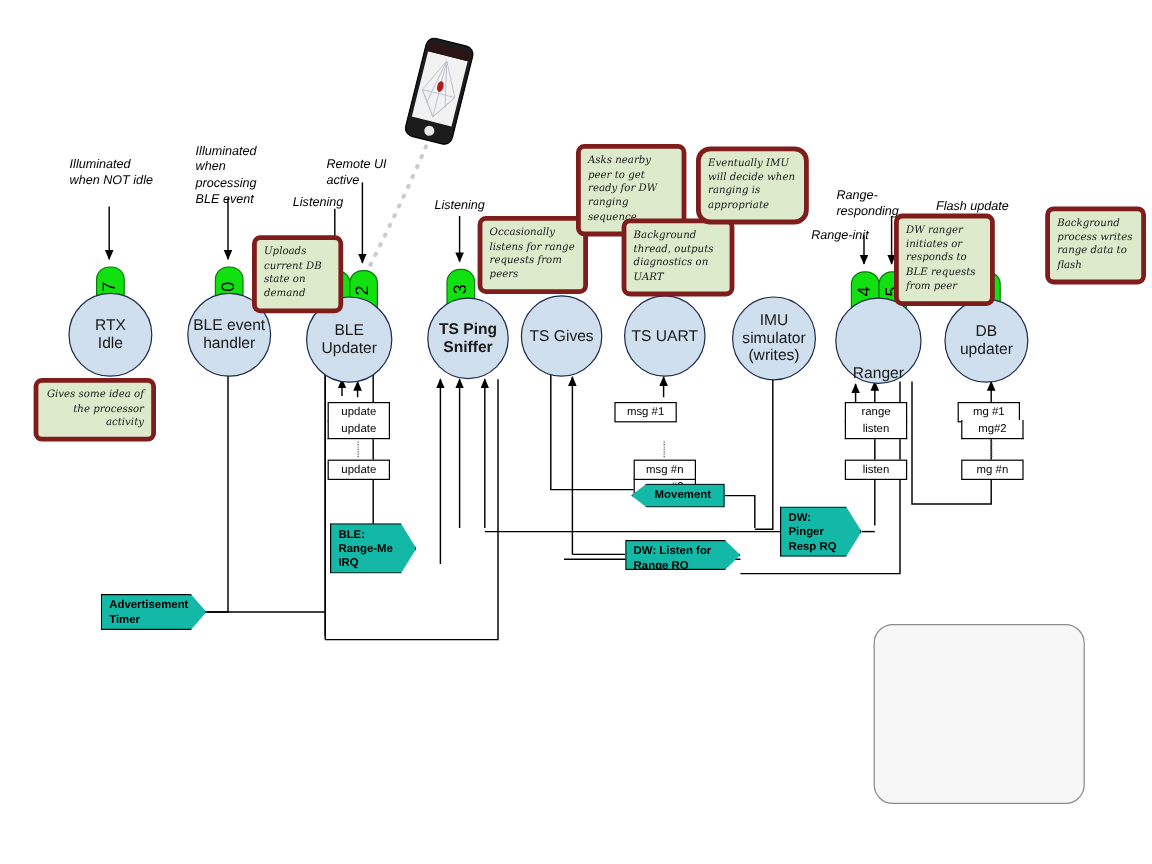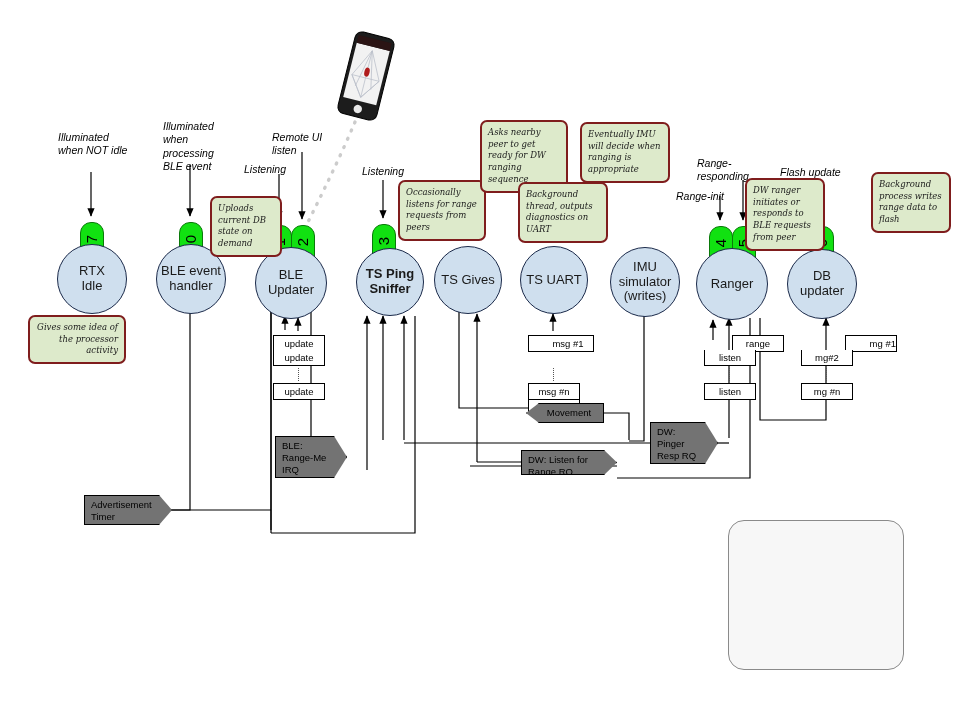--- a/index.html
+++ b/index.html
@@ -12,32 +12,32 @@
   .thread{position:absolute;border:1.3px solid #1b2a4a;background:#cfdfee;border-radius:50%;
           display:flex;align-items:center;justify-content:center;text-align:center;
           font-size:13px;line-height:1.12;color:#1a1a1a;z-index:5;}
   .thread span{display:block;}
 
   .led{position:absolute;width:22px;height:32px;background:#11e111;border:1.2px solid #0a7a0a;
        border-radius:11px 11px 3px 3px;z-index:4;}
   .led b{display:block;transform:rotate(-90deg);transform-origin:center;
          font-weight:normal;font-size:15px;line-height:32px;text-align:center;color:#000;}
 
-  .note{position:absolute;background:#ddeacb;border:2px solid #7f1d1d;border-radius:7px;
+  .note{position:absolute;background:#ddeacb;border:4px solid #7f1d1d;border-radius:7px;
         padding:5px 6px;font-family:"DejaVu Serif", serif;font-style:italic;font-size:8.5px;
         line-height:1.38;color:#1a1a1a;z-index:6;}
 
   .lbl{position:absolute;font-style:italic;font-size:10.5px;line-height:1.28;color:#000;z-index:6;}
 
   .qbox{position:absolute;border:1.2px solid #000;background:#fff;font-size:9.5px;
         text-align:center;line-height:15px;height:15px;z-index:5;color:#000;}
 
-  .sem{position:absolute;background:#737373;border:1.3px solid #000;font-size:9.5px;
+  .sem{position:absolute;background:#14b8a6;border:1.3px solid #000;font-size:9.5px;
        line-height:1.25;color:#000;z-index:5;padding:3px 14px 3px 6px;box-sizing:border-box;
-       clip-path:polygon(0 0, calc(100% - 13px) 0, 100% 50%, calc(100% - 13px) 100%, 0 100%);}
+       clip-path:polygon(0 0, calc(100% - 13px) 0, 100% 50%, calc(100% - 13px) 100%, 0 100%);font-weight:bold;}
   .sem.left{padding:3px 6px 3px 14px;
        clip-path:polygon(13px 0, 100% 0, 100% 100%, 13px 100%, 0 50%);}
 
   .legend{position:absolute;border:1.6px solid #8a8a8a;background:#f7f7f7;border-radius:16px;z-index:7;}
 
   #phone{position:absolute;left:325px;top:28px;width:82px;height:96px;z-index:8;}
   .dots{position:absolute;z-index:3;}
 </style>
 </head>
 <body>
@@ -165,21 +165,21 @@
           <span>TS UART</span>
         </div>
       </div>
       <div class="thread" style="left: 610px; top: 247px; width: 68px; height: 68px;">
         <div>
           <span>IMU</span>
           <span>simulator</span>
           <span>(writes)</span>
         </div>
       </div>
-      <div class="thread" style="left: 696px; top: 248px; width: 70px; height: 70px;">
+      <div class="thread" style="left: 696px; top: 248px; width: 70px; height: 70px; align-items: flex-end;">
         <div>
           <span>Ranger</span>
         </div>
       </div>
       <div class="thread" style="left: 787px; top: 249px; width: 68px; height: 68px;">
         <div>
           <span>DB</span>
           <span>updater</span>
         </div>
       </div>
@@ -208,53 +208,53 @@
         <b>5</b>
       </div>
       <div class="led" style="left: 810px; top: 226px;">
         <b>6</b>
       </div>
     </div>
 
   <div id="labels-layer">
       <div class="lbl" style="left: 58px; top: 131px; width: 70px;">Illuminated when NOT idle</div>
       <div class="lbl" style="left: 163px; top: 120px; width: 64px;">Illuminated when processing BLE event</div>
-      <div class="lbl" style="left: 272px; top: 131px; width: 58px;">Remote UI listen</div>
+      <div class="lbl" style="left: 272px; top: 131px; width: 58px;">Remote UI active</div>
       <div class="lbl" style="left: 244px; top: 163px; width: 60px;">Listening</div>
       <div class="lbl" style="left: 362px; top: 165px; width: 60px;">Listening</div>
       <div class="lbl" style="left: 697px; top: 157px; width: 62px;">Range-responding</div>
       <div class="lbl" style="left: 676px; top: 190px; width: 60px;">Range-init</div>
       <div class="lbl" style="left: 780px; top: 166px; width: 70px;">Flash update</div>
     </div>
 
   <div id="notes-layer">
       <div class="note" style="left: 28px; top: 315px; width: 82px; text-align: right;">Gives some idea of the processor activity</div>
       <div class="note" style="left: 210px; top: 196px; width: 56px;">Uploads current DB state on demand</div>
       <div class="note" style="left: 398px; top: 180px; width: 72px;">Occasionally listens for range requests from peers</div>
       <div class="note" style="left: 480px; top: 120px; width: 72px;">Asks nearby peer to get ready for DW ranging sequence</div>
       <div class="note" style="left: 518px; top: 182px; width: 74px;">Background thread, outputs diagnostics on UART</div>
-      <div class="note" style="left: 580px; top: 122px; width: 74px;">Eventually IMU will decide when ranging is appropriate</div>
+      <div class="note" style="left: 580px; top: 122px; width: 74px; border-radius: 12px;">Eventually IMU will decide when ranging is appropriate</div>
       <div class="note" style="left: 745px; top: 178px; width: 64px;">DW ranger initiates or responds to BLE requests from peer</div>
       <div class="note" style="left: 843px; top: 172px; width: 64px; margin-left: 28px;">Background process writes range data to flash</div>
     </div>
 
   <div id="queues-layer">
       <div class="qbox" style="left: 273px; top: 335px; width: 50px;">update</div>
       <div class="qbox" style="left: 273px; top: 350px; width: 50px; border-top: none;">update</div>
       <div class="qbox" style="left: 273px; top: 383px; width: 50px;">update</div>
       <div style="position: absolute; left: 298px; top: 368px; width: 0px; height: 13px; border-left: 1.2px dotted rgb(85, 85, 85); z-index: 5;"></div>
-      <div class="qbox" style="left: 528px; top: 335px; width: 50px; padding-left: 14px;">msg #1</div>
+      <div class="qbox" style="left: 512px; top: 335px; width: 50px;">msg #1</div>
       <div class="qbox" style="left: 528px; top: 350px; width: 50px; border-top: none; margin-top: 48px;">msg #2</div>
       <div class="qbox" style="left: 528px; top: 383px; width: 50px;">msg #n</div>
       <div style="position: absolute; left: 553px; top: 368px; width: 0px; height: 13px; border-left: 1.2px dotted rgb(85, 85, 85); z-index: 5;"></div>
-      <div class="qbox" style="left: 732px; top: 335px; width: 50px; text-align: center;">range</div>
+      <div class="qbox" style="left: 704px; top: 335px; width: 50px; text-align: center;">range</div>
       <div class="qbox" style="left: 704px; top: 350px; width: 50px; border-top: none;">listen</div>
       <div class="qbox" style="left: 704px; top: 383px; width: 50px;">listen</div>
       <div style="position: absolute; left: 729px; top: 368px; width: 0px; height: 13px; border-left: 1.2px dotted rgb(85, 85, 85); z-index: 5;"></div>
-      <div class="qbox" style="left: 845px; top: 335px; width: 50px; text-align: right;">mg #1</div>
+      <div class="qbox" style="left: 798px; top: 335px; width: 50px;">mg #1</div>
       <div class="qbox" style="left: 801px; top: 350px; width: 50px; border-top: none;">mg#2</div>
       <div class="qbox" style="left: 801px; top: 383px; width: 50px;">mg #n</div>
       <div style="position: absolute; left: 826px; top: 368px; width: 0px; height: 13px; border-left: 1.2px dotted rgb(85, 85, 85); z-index: 5;"></div>
     </div>
 
   <div id="sems-layer">
       <div class="sem" style="left: 84px; top: 495px; width: 88px; height: 30px;">Advertisement Timer</div>
       <div class="sem" style="left: 275px; top: 436px; width: 72px; height: 42px;">BLE: Range-Me IRQ</div>
       <div class="sem left" style="left: 526px; top: 403px; width: 78px; height: 20px; display: flex; align-items: center; justify-content: center;">Movement</div>
       <div class="sem" style="left: 521px; top: 450px; width: 96px; height: 25px;">DW: Listen for Range RQ</div>

